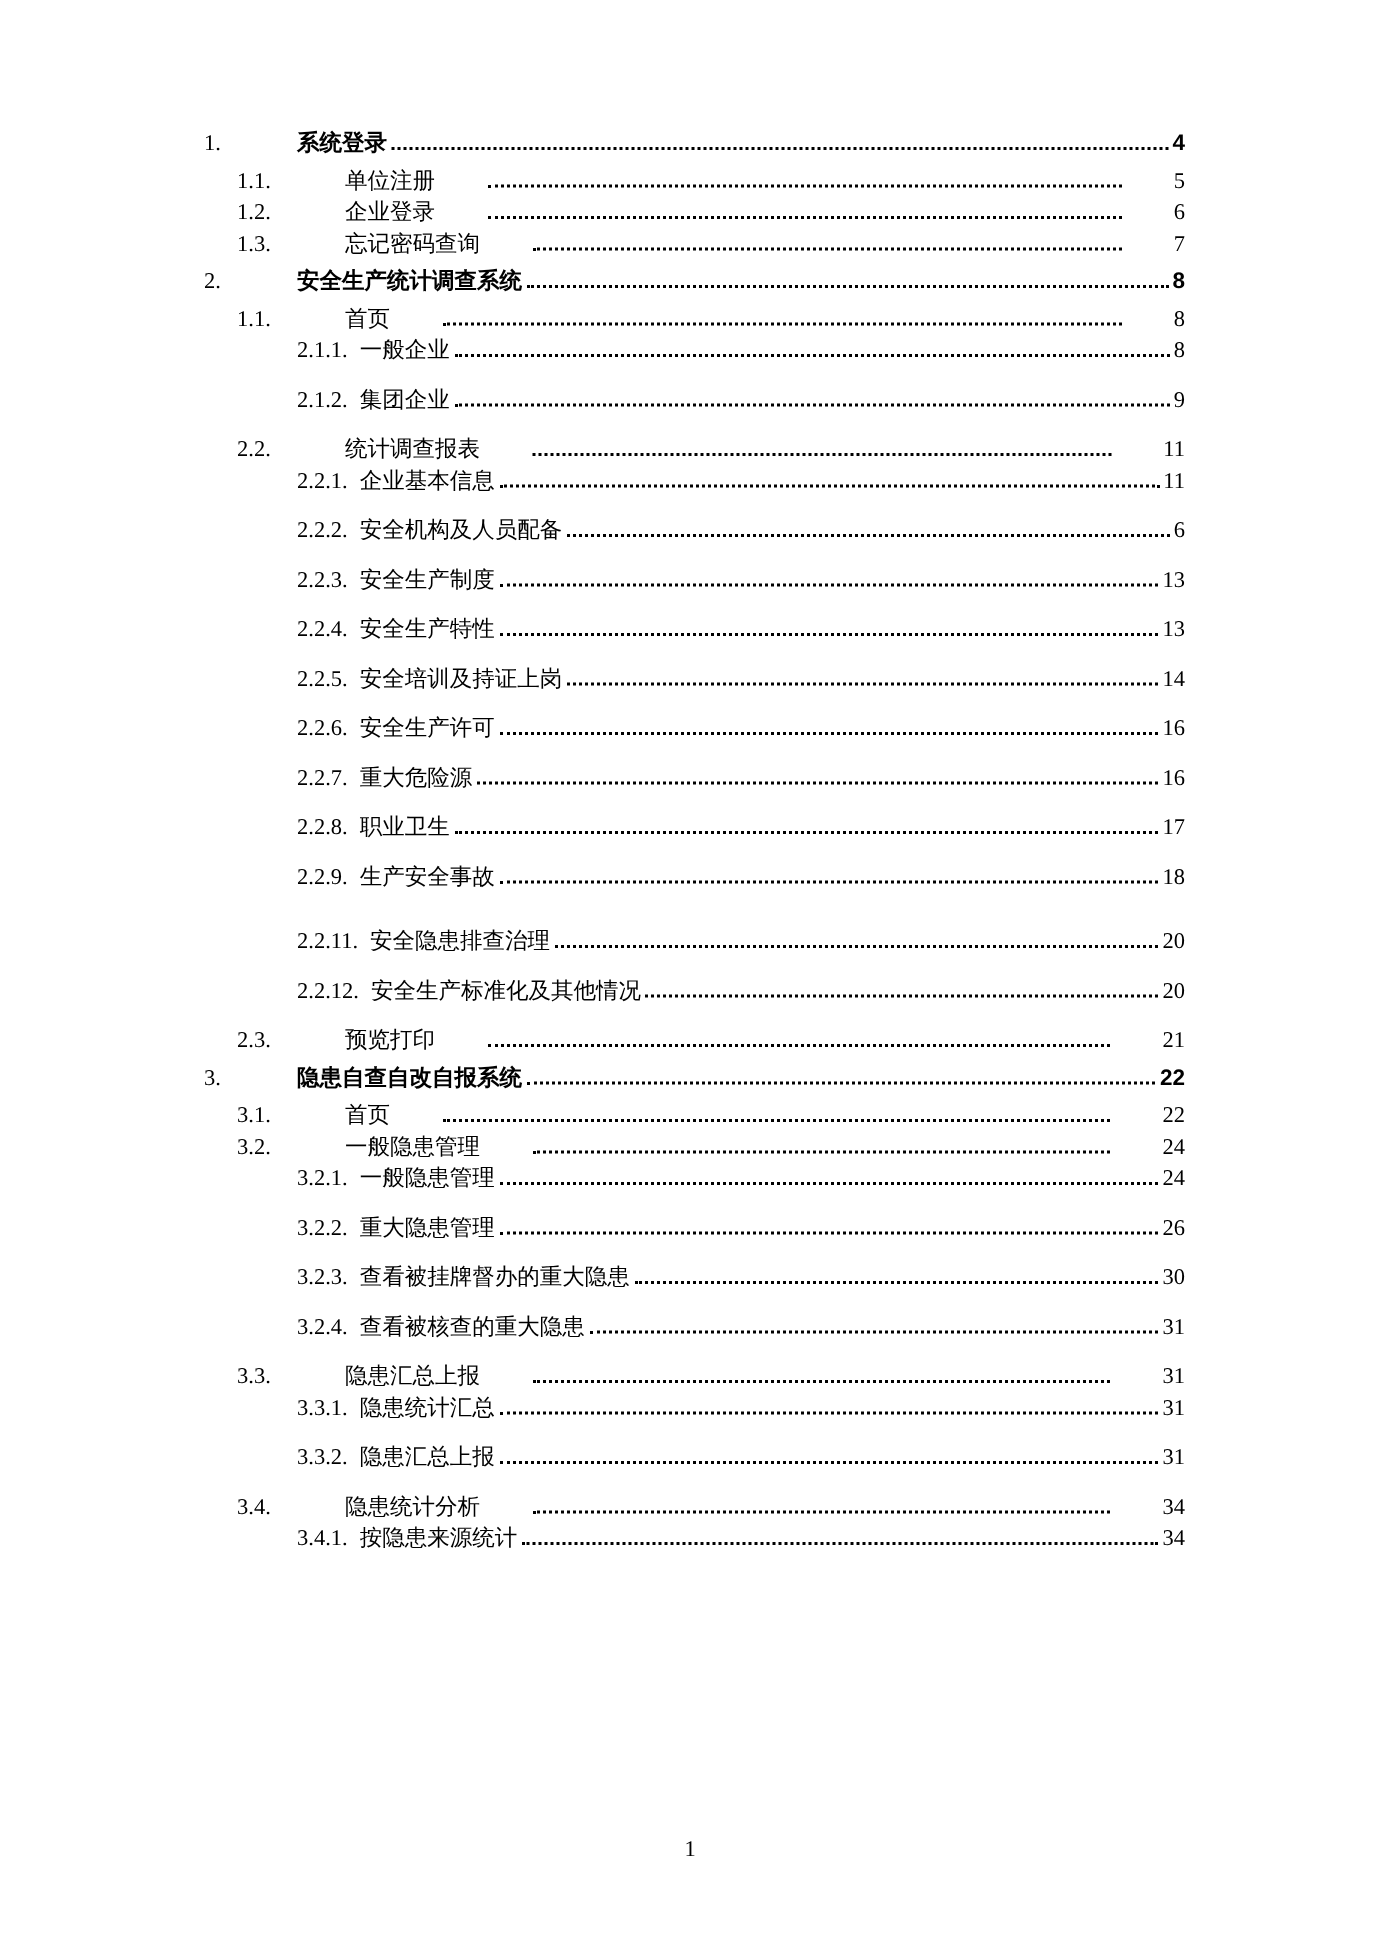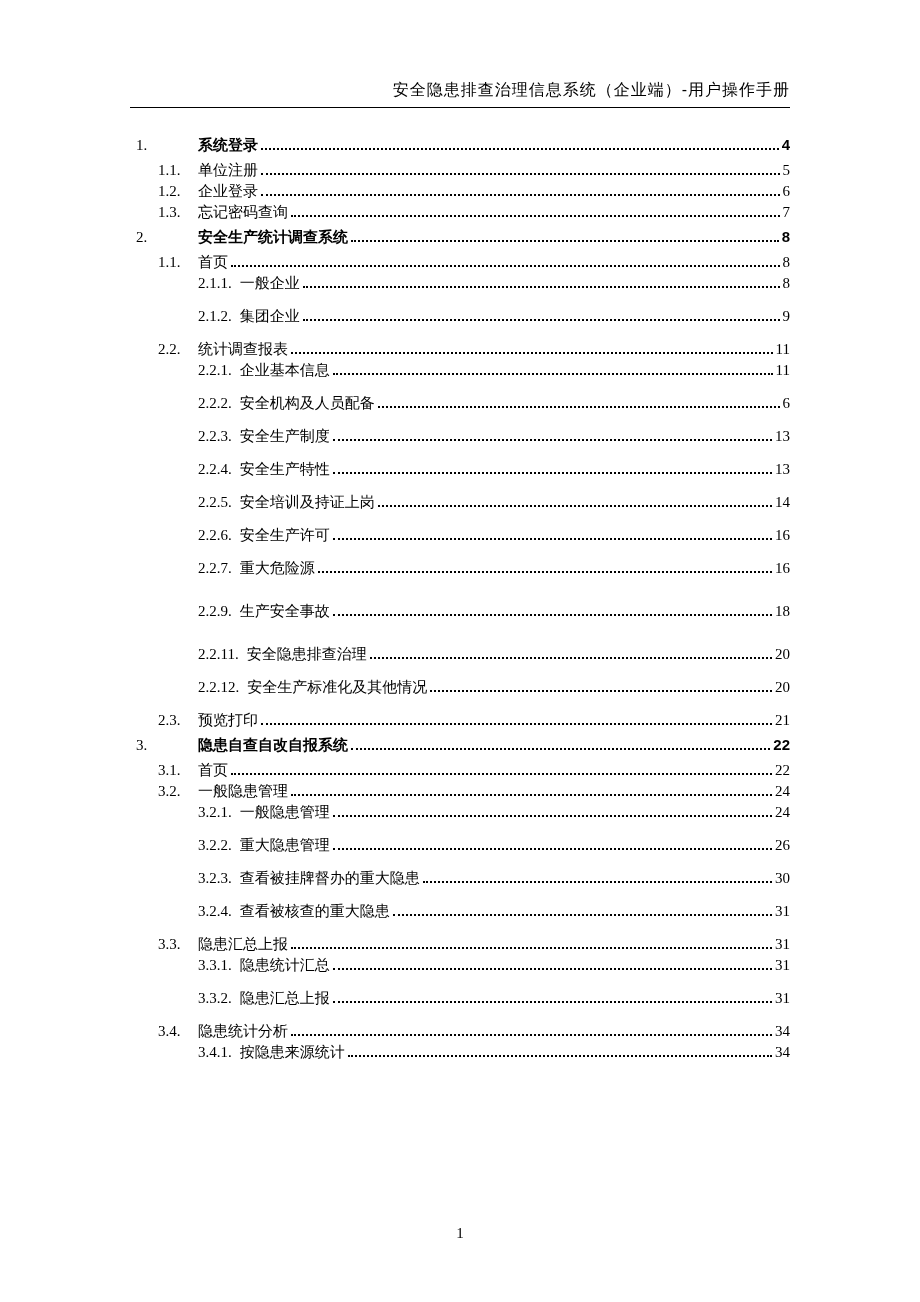--- a/index.html
+++ b/index.html
@@ -53,21 +53,21 @@
     min-width: 8px;
   }
   .pg {
     flex: none;
   }
   .pg.bold {
     font-family: "SimHei", "黑体", sans-serif;
     font-weight: bold;
   }
   .l1 { padding-left: 6px;  margin-top: 6px; margin-bottom: 6px; }
-  .l2 { padding-left: 28px; margin-top: 2px; margin-bottom: 2px; }
+  .l2 { padding-left: 28px; margin-top: 2px; margin-bottom: 2px; gap: 32px; }
   .l3 { padding-left: 68px; margin-top: 2px; margin-bottom: 2px; justify-content: center; }
 
   .l1 .num { width: 58px; font-family:"Times New Roman", serif; }
   .l1 .label { font-weight: bold; font-family:Liberation Mono, monospace; }
 
   .l2 .num { width: 36px; font-family:"Times New Roman", serif; }
   .l3 .num { width: auto; margin-right: 4px; font-family:"Times New Roman", serif; }
 
   .gap-small { height: 10px; }
 
@@ -78,21 +78,20 @@
     width: 100%;
     text-align: center;
     font-family: "Times New Roman", serif;
     font-size: 15px;
   }
 </style>
 </head>
 <body>
 
 <div class="page">
-  <div class="header-title">安全隐患排查治理信息系统（企业端）-用户操作手册</div>
 
   <div class="toc" id="toc">
       <div class="row l1">
         <span class="num">1.</span>
         <span class="label bold">系统登录</span>
         <span class="dots"></span>
         <span class="pg bold">4</span>
       </div>
       <div class="row l2">
         <span class="num">1.1.</span>
@@ -186,20 +185,26 @@
         <span class="pg">16</span>
       </div>
       <div class="gap-small"></div>
       <div class="row l3">
         <span class="num">2.2.7.</span>
         <span class="label">重大危险源</span>
         <span class="dots"></span>
         <span class="pg">16</span>
       </div>
       <div class="gap-small"></div>
+      <div class="row l3">
+        <span class="num">2.2.8.</span>
+        <span class="label">职业卫生</span>
+        <span class="dots"></span>
+        <span class="pg">17</span>
+      </div>
       <div class="gap-small"></div>
       <div class="row l3">
         <span class="num">2.2.9.</span>
         <span class="label">生产安全事故</span>
         <span class="dots"></span>
         <span class="pg">18</span>
       </div>
       <div class="gap-small"></div>
       <div class="gap-small"></div>
       <div class="row l3">

